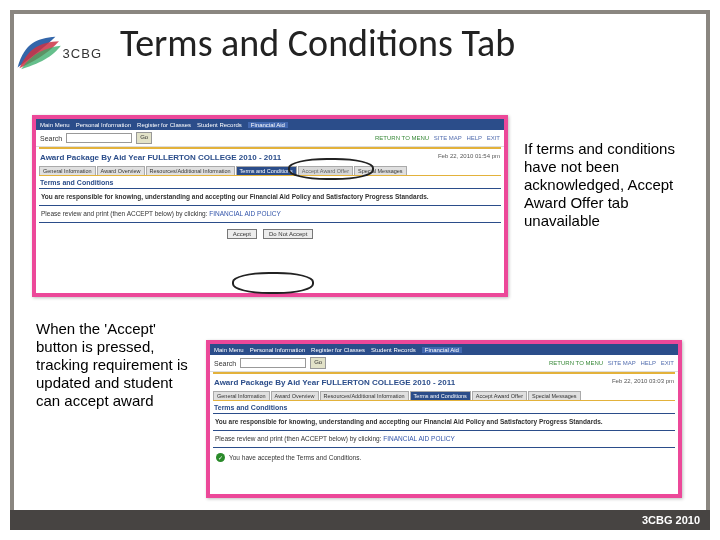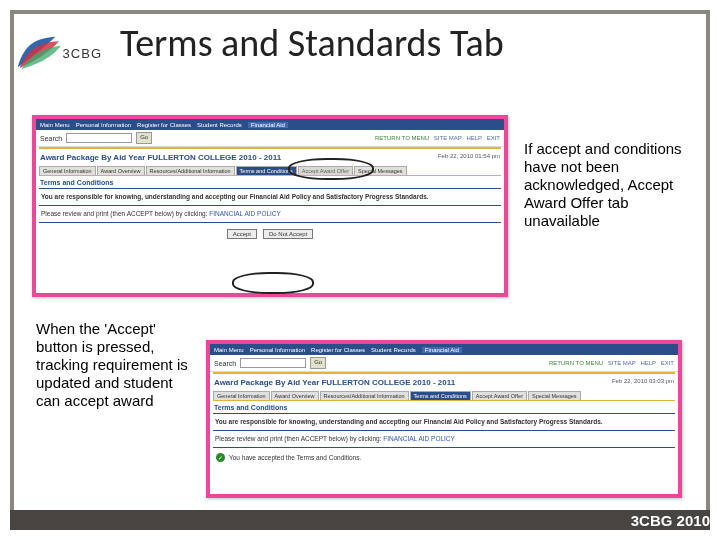--- a/index.html
+++ b/index.html
@@ -2,21 +2,21 @@
 <html><head>
 <meta charset="utf-8">
 <style>
 html,body{margin:0;padding:0}
 body{width:720px;height:540px;font-family:Arial,Helvetica,sans-serif;background:#fff;position:relative;overflow:hidden}
 .border-outer{position:absolute;inset:10px;border:4px solid #8a8680;box-sizing:border-box}
 .logo{position:absolute;left:14px;top:14px;width:88px;height:78px;background:#fff;display:flex;flex-direction:row;align-items:center;justify-content:flex-start}
 .logo svg{display:block}
 .logo-text{font-size:13px;color:#333;letter-spacing:1px;font-family:"Segoe UI",Arial,sans-serif}
 .title{position:absolute;left:120px;top:20px;font-size:38px;font-family:Calibri,Arial,sans-serif;color:#222}
-.footer{position:absolute;left:10px;right:10px;bottom:10px;height:20px;background:#474442;color:#fff;font-size:15px;display:flex;align-items:center;justify-content:flex-end;font-weight:bold}
+.footer{position:absolute;left:10px;right:10px;bottom:10px;height:20px;background:#474442;color:#fff;font-size:11px;display:flex;align-items:center;justify-content:flex-end;padding-right:10px;font-weight:bold}
 
 .shot{position:absolute;background:#fff;border:4px solid #ec4899;box-shadow:1px 1px 3px rgba(0,0,0,.25);font-size:7px;color:#333}
 .shot1{left:32px;top:115px;width:468px;height:174px}
 .shot2{left:206px;top:340px;width:468px;height:150px}
 .topnav{background:#2b4d8a;color:#fff;height:11px;display:flex;align-items:center;gap:6px;padding:0 4px;font-size:6px}
 .search-row{height:12px;display:flex;align-items:center;padding:2px 4px;gap:4px;border-bottom:1px solid #ddd}
 .search-row input{height:8px;width:60px;font-size:6px;border:1px solid #999;padding:0 2px}
 .search-row .go{background:#e2e2c8;border:1px solid #999;font-size:6px;padding:0 3px;height:10px;line-height:8px}
 .ret{margin-left:auto;font-size:6px;color:#5a5}
 .ret a{color:#556fb0;margin-left:3px}
@@ -52,21 +52,21 @@
 
 <div class="logo">
   <svg width="54" height="40" viewBox="0 0 54 40">
     <path d="M4 36 C 12 8, 26 4, 46 2 C 38 10, 26 20, 4 36 Z" fill="#3366aa"></path>
     <path d="M6 37 C 16 14, 30 8, 50 7 C 42 16, 30 26, 6 37 Z" fill="#cc3344" opacity=".85"></path>
     <path d="M8 38 C 20 20, 36 14, 52 12 C 44 22, 34 30, 8 38 Z" fill="#33aa66" opacity=".75"></path>
   </svg>
   <div class="logo-text">3CBG</div>
 </div>
 
-<div class="title">Terms and Standards Tab</div>
+<div class="title">Terms and Conditions Tab</div>
 
 <div class="shot shot1">
   <div class="topnav">
     <span>Main Menu</span>
     <span>Personal Information</span>
     <span>Register for Classes</span>
     <span>Student Records</span>
     <span style="background:#4268b0;padding:0 3px">Financial Aid</span>
   </div>
   <div class="search-row">
@@ -153,16 +153,16 @@
     <span>Please review and print (then ACCEPT below) by clicking:</span>
     <span class="link">FINANCIAL AID POLICY</span>
   </div>
   <div class="hr-blue"></div>
   <div class="ok-row">
     <span class="check">✓</span>
     <span>You have accepted the Terms and Conditions.</span>
   </div>
 </div>
 
-<div class="callout c1">If accept and conditions have not been acknowledged, Accept Award Offer tab unavailable</div>
+<div class="callout c1">If terms and conditions have not been acknowledged, Accept Award Offer tab unavailable</div>
 <div class="callout c2">When the 'Accept' button is pressed, tracking requirement is updated and student can accept award</div>
 
 <div class="footer">3CBG 2010</div>
 
 </body></html>

